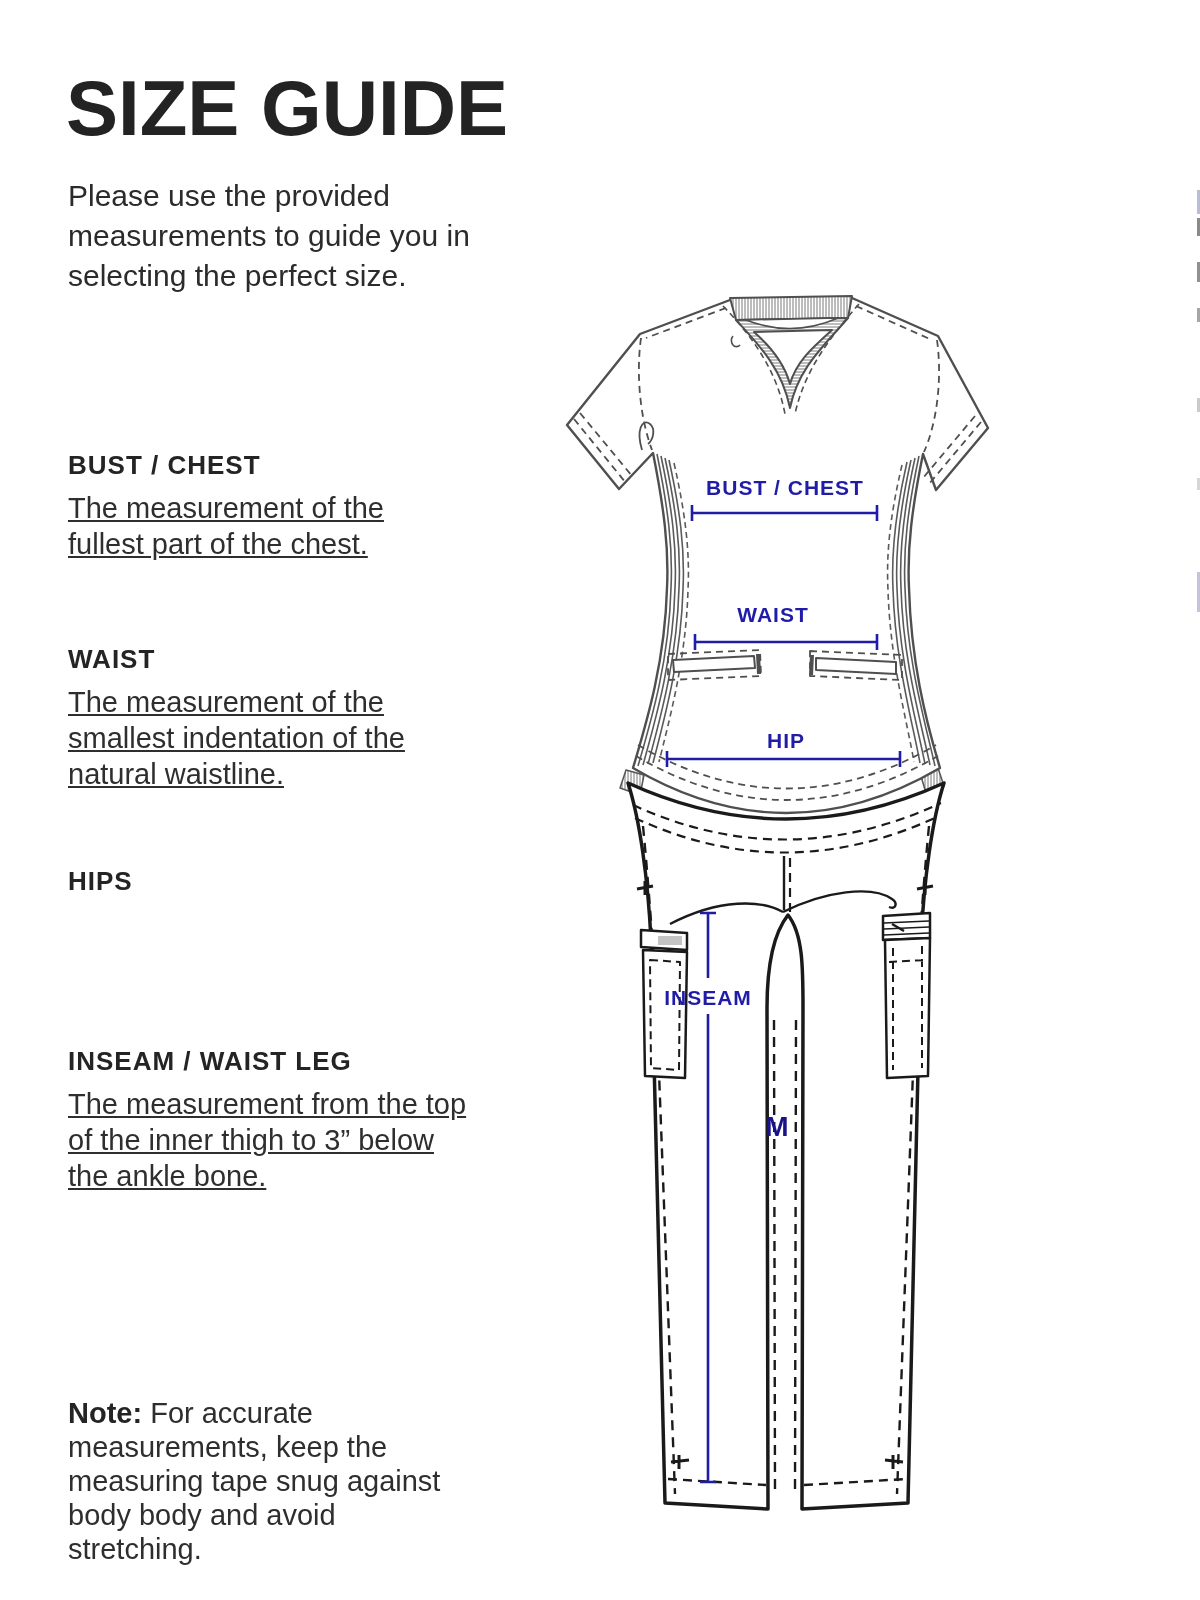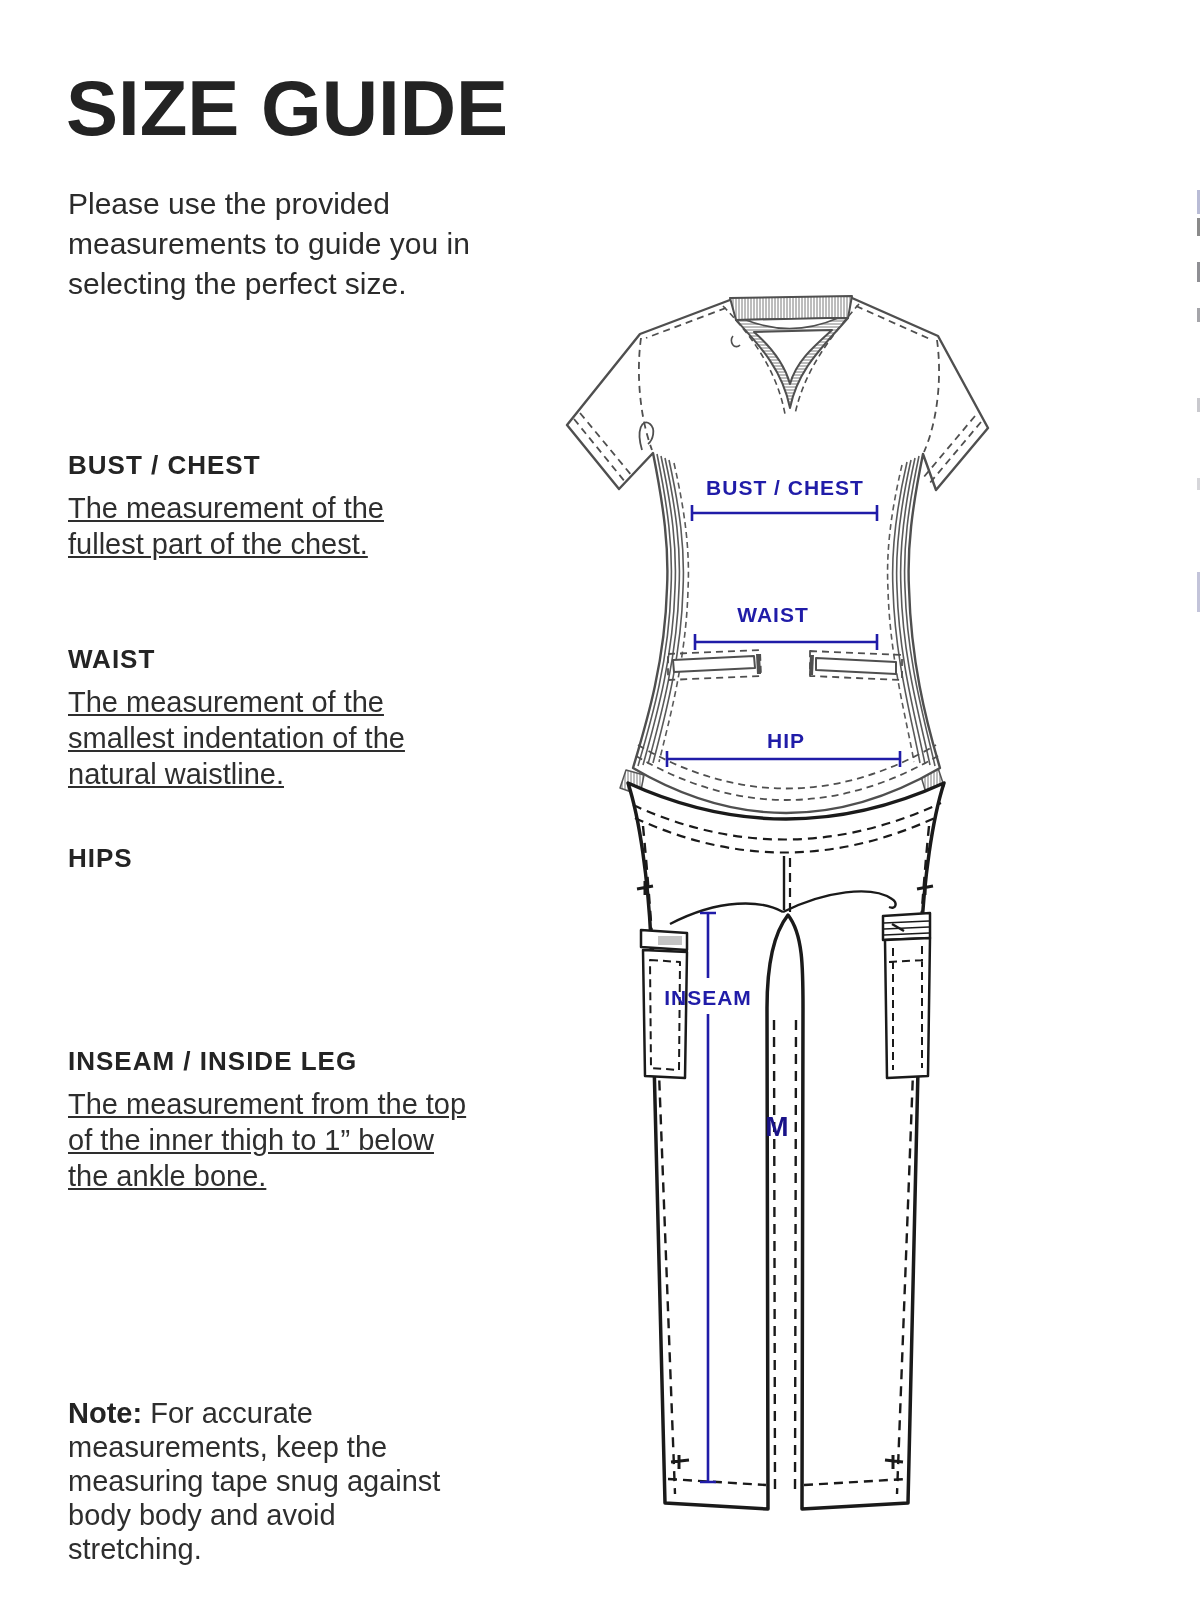--- a/index.html
+++ b/index.html
@@ -6,32 +6,32 @@
   body{
     width:1200px;height:1600px;position:relative;background:#ffffff;
     font-family:"Liberation Sans", sans-serif;color:#262626;overflow:hidden;
   }
   .pre{white-space:pre-line;}
   .page-title{
     position:absolute;left:66px;top:68px;margin:0;
     font-size:78px;line-height:80px;font-weight:700;letter-spacing:0px;color:#232323;text-align:center;
   }
   .intro{
-    position:absolute;left:68px;top:184px;width:470px;margin:0;
+    position:absolute;left:68px;top:176px;width:470px;margin:0;
     font-size:30px;line-height:40px;color:#2b2b2b;
   }
   .section{position:absolute;left:68px;width:440px;}
   .section h3{
     margin:0 0 10px 0;font-size:26px;line-height:30px;font-weight:700;
     letter-spacing:1px;color:#242424;
   }
   .section p{margin:0;font-size:29px;line-height:36px;color:#2e2e2e;text-decoration:underline;}
   .sec-bust{top:450px;}
   .sec-waist{top:644px;}
-  .sec-hips{top:843px;}
+  .sec-hips{top:866px;}
   .sec-inseam{top:1046px;}
   .note{
     position:absolute;left:68px;top:1396px;width:380px;margin:0;
     font-size:29px;line-height:34px;color:#2e2e2e;
   }
   .note strong{font-weight:700;color:#242424;}
   .diagram-wrap{position:absolute;left:540px;top:278px;width:470px;height:1245px;}
   svg text{font-family:"Liberation Sans", sans-serif;font-weight:700;}
   .measure-label{font-size:21px;letter-spacing:1px;}
   .size-label{font-size:28px;}
@@ -57,23 +57,23 @@
   <p class="pre">The measurement of the
 smallest indentation of the
 natural waistline.</p>
 </div>
 
 <div class="section sec-hips">
   <h3>HIPS</h3>
 </div>
 
 <div class="section sec-inseam">
-  <h3>INSEAM / INSIDE LEG</h3>
+  <h3>INSEAM / WAIST LEG</h3>
   <p class="pre">The measurement from the top
-of the inner thigh to 1” below
+of the inner thigh to 3” below
 the ankle bone.</p>
 </div>
 
 <p class="note"><strong>Note:</strong> <span class="pre">For accurate
 measurements, keep the
 measuring tape snug against
 body body and avoid stretching.</span></p>
 
 <div class="diagram-wrap">
 <svg width="470" height="1245" viewBox="0 0 470 1245">

